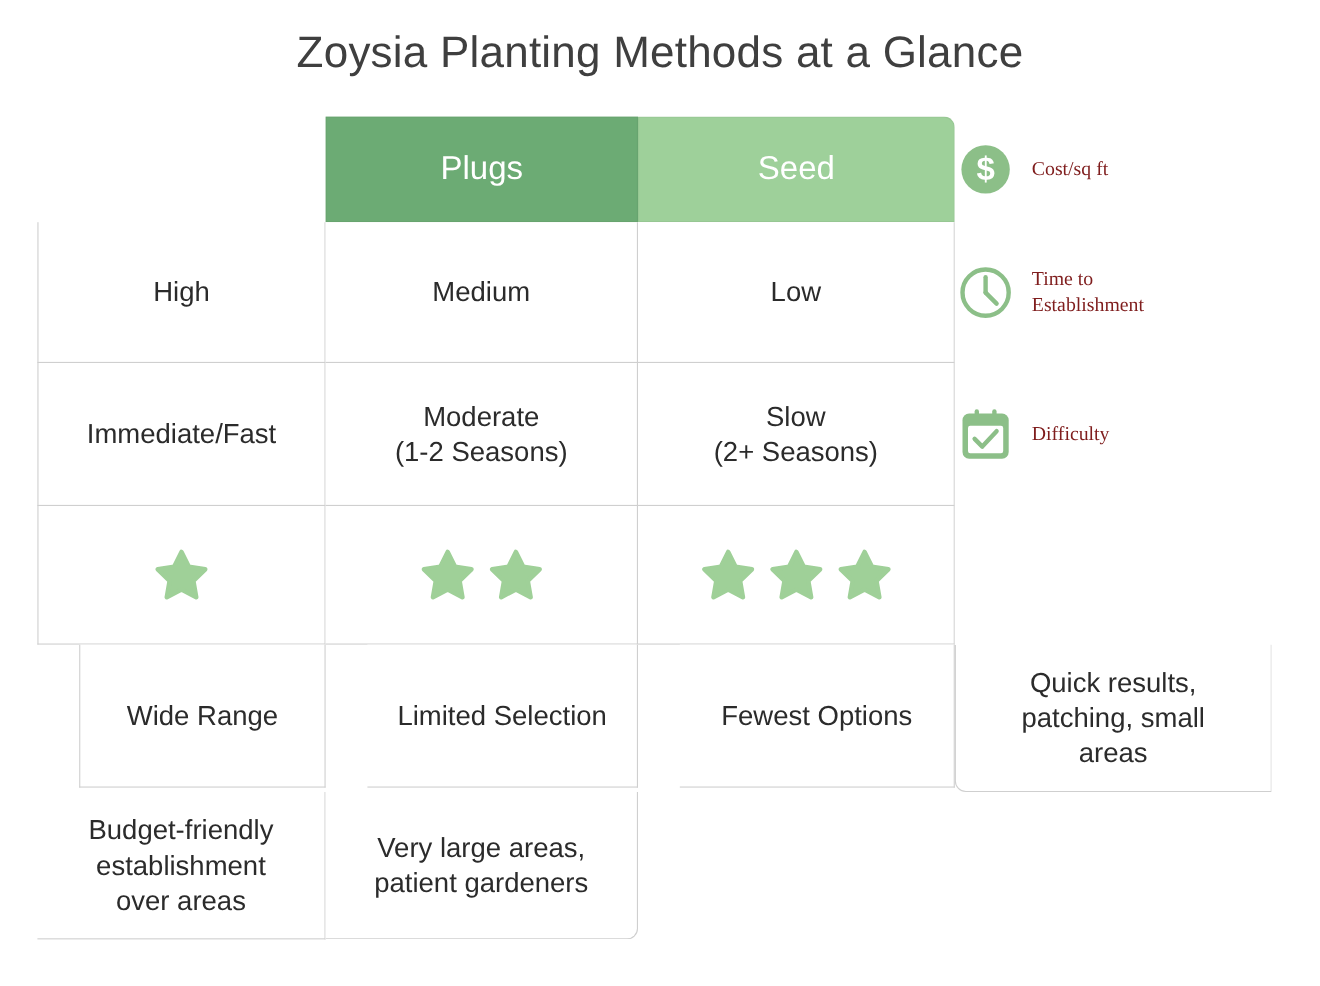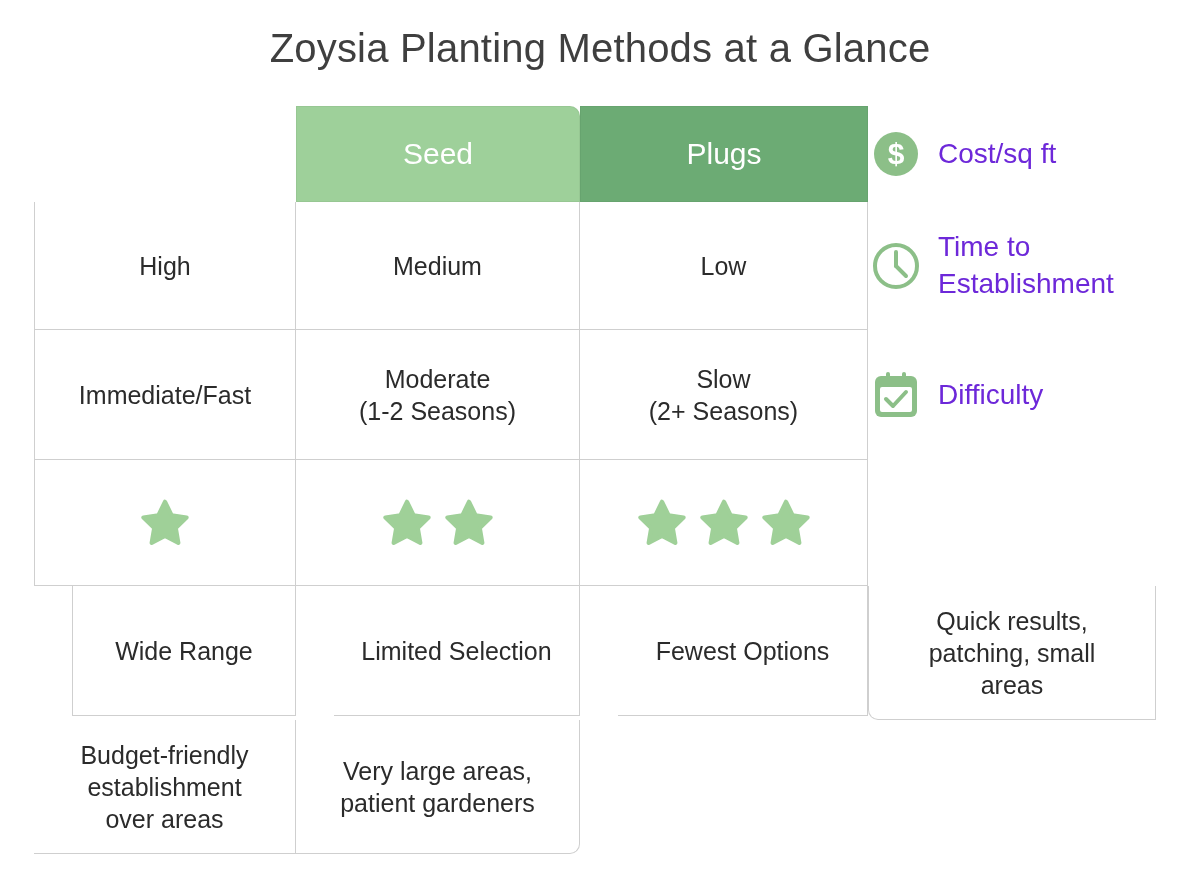--- a/index.html
+++ b/index.html
@@ -57,24 +57,25 @@
   .rowlabel .icon {
     flex: 0 0 auto;
     width: 56px;
     height: 56px;
     display: flex;
     align-items: center;
     justify-content: center;
   }
   .rowlabel .icon.empty { width: 56px; height: 56px; }
   .rowlabel .label {
-    font-size: 28px;
+    font-size: 18px;
     line-height: 1.32;
-    color: #6d28d9;
+    color: #7f1d1d;
     font-weight: 400;
+    font-family: Liberation Serif, serif;
   }
   .rowlabel.corner { background: transparent; }
 
   
   .hcell {
     height: 96px;
     display: flex;
     align-items: center;
     justify-content: center;
     color: #ffffff;
@@ -124,22 +125,22 @@
 </head>
 <body>
 
 <div class="page">
 
   <div class="title">Zoysia Planting Methods at a Glance</div>
 
   <div class="grid">
 
     <div class="rowlabel corner"></div>
+    <div class="hcell c1">Plugs</div>
     <div class="hcell c2">Seed</div>
-    <div class="hcell c1">Plugs</div>
 
     <div class="rowlabel">
       <span class="icon">
         <svg width="56" height="56" viewBox="0 0 56 56" aria-hidden="true">
           <circle cx="28" cy="28" r="22" fill="#8cbf88"></circle>
           <text x="28" y="38" text-anchor="middle" font-family="Liberation Sans, sans-serif" font-size="30" font-weight="bold" fill="#ffffff">$</text>
         </svg>
       </span>
       <span class="label multiline">Cost/sq ft</span>
     </div>

